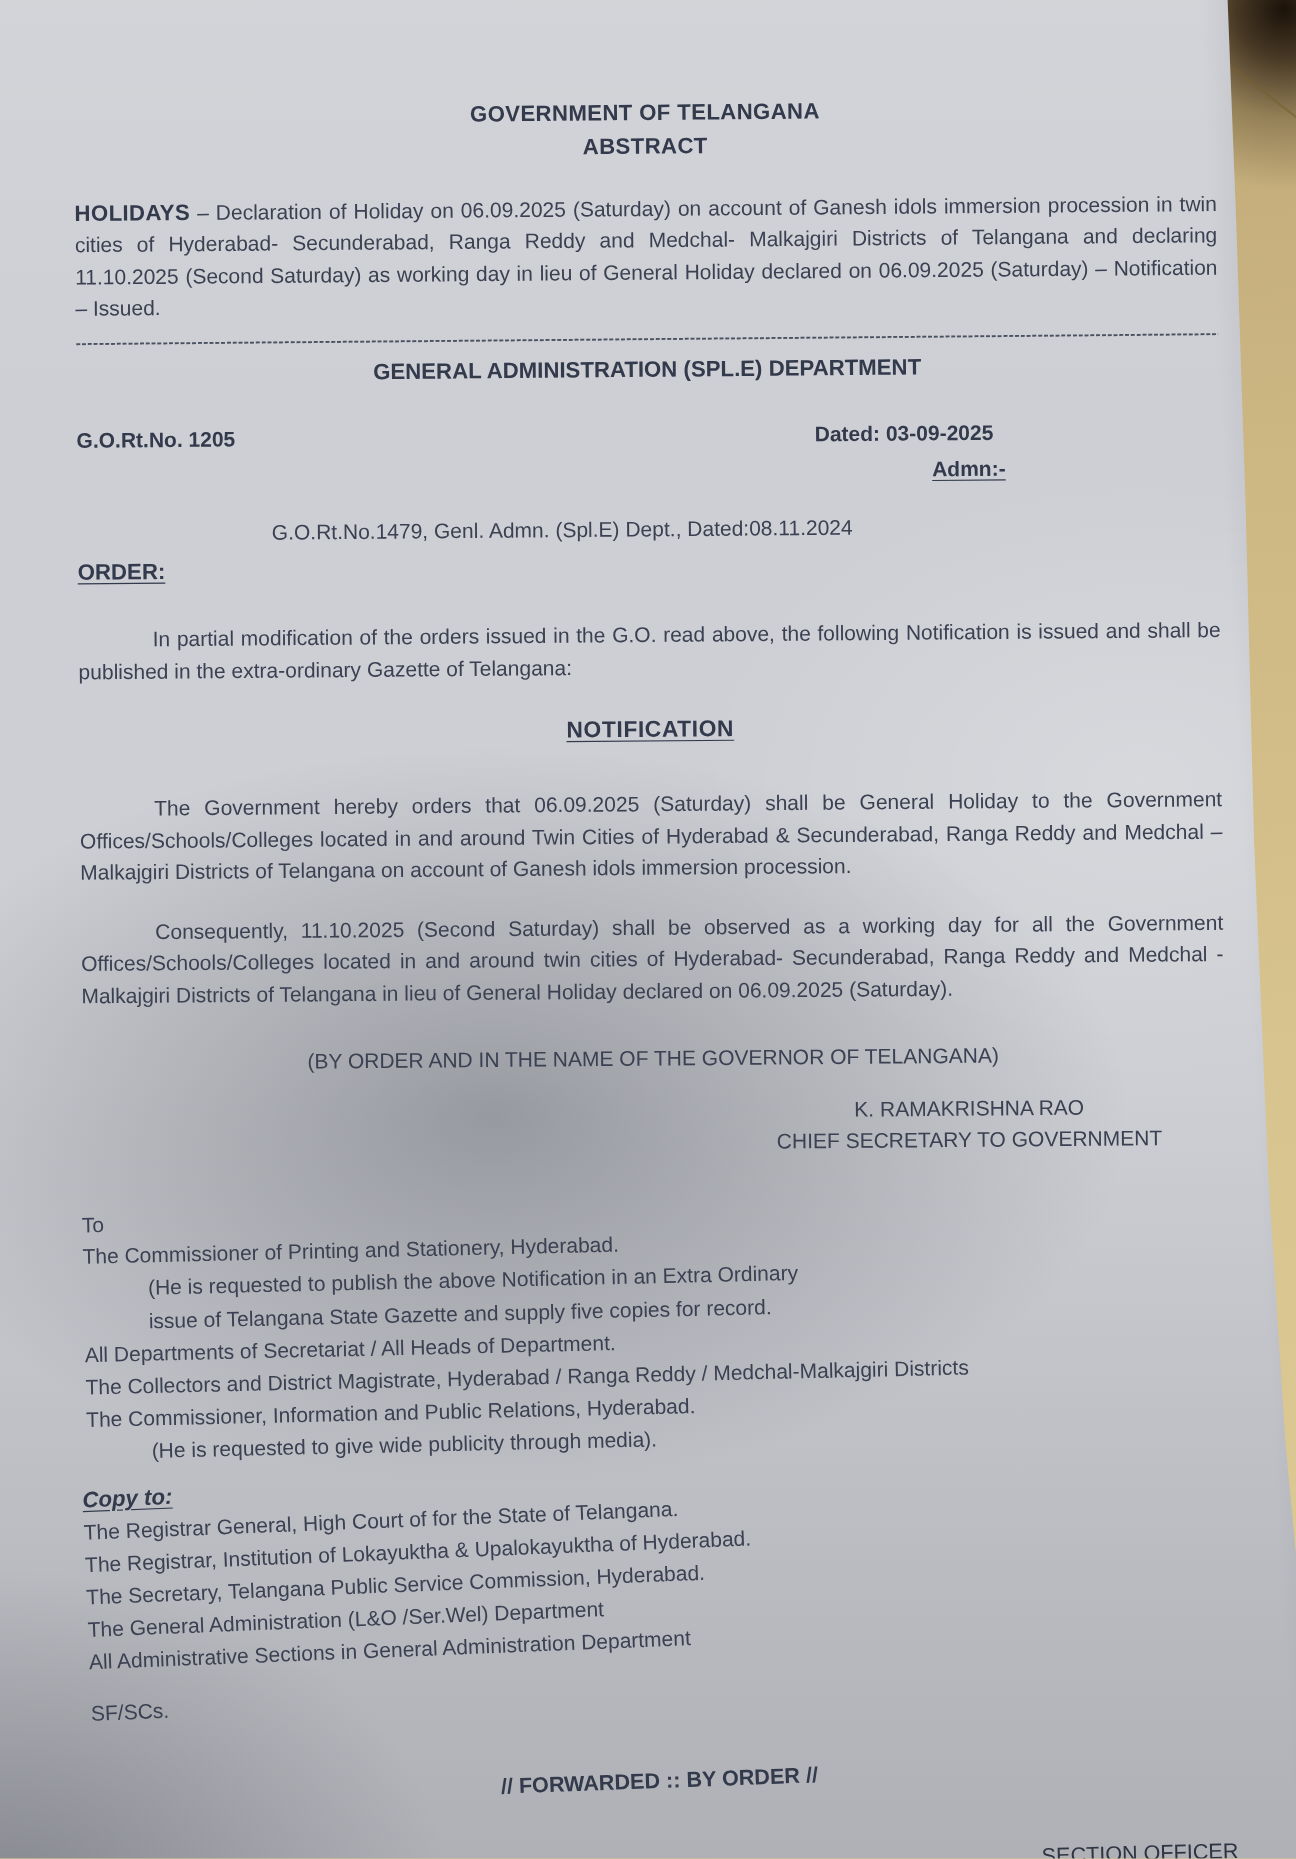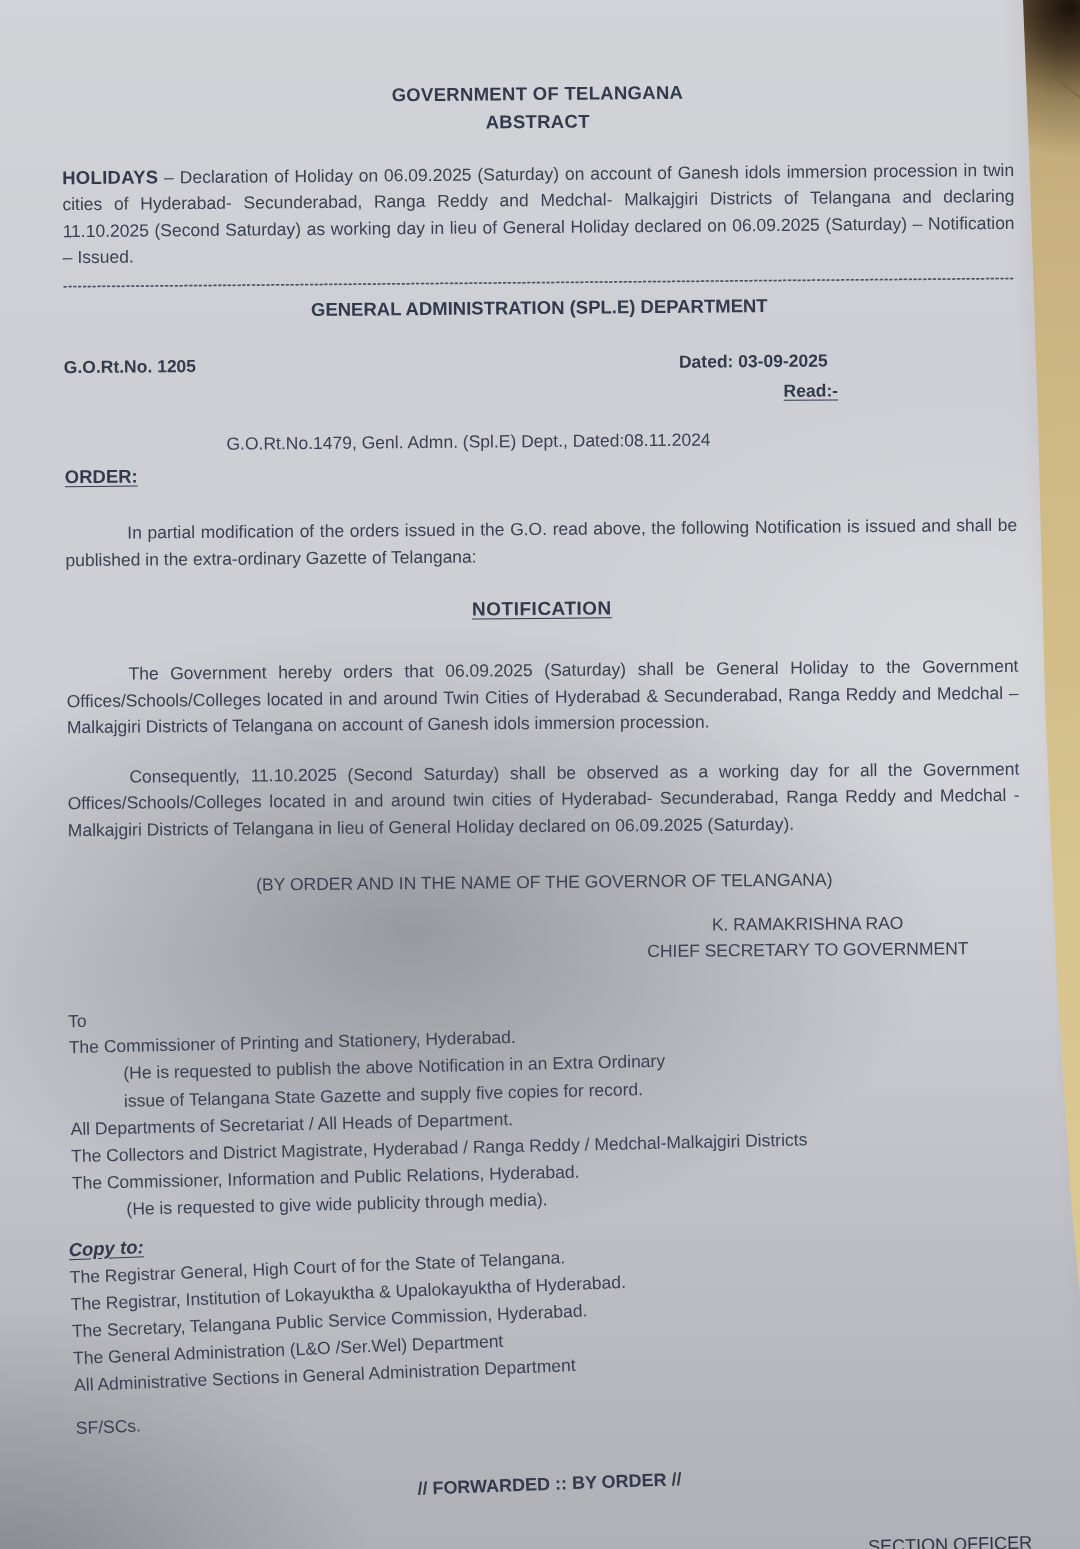--- a/index.html
+++ b/index.html
@@ -86,21 +86,21 @@
     <div class="dashes">----------------------------------------------------------------------------------------------------------------------------------------------------------------------------------------------------------------------------</div>
 
     <div class="center bold dept">GENERAL ADMINISTRATION (SPL.E) DEPARTMENT</div>
 
     <div class="go-row">
       <span class="bold">G.O.Rt.No. 1205</span>
       <span class="bold">Dated: 03-09-2025</span>
     </div>
 
     <div class="read-row">
-      <span class="bold underline">Read:-</span>
+      <span class="bold underline">Admn:-</span>
     </div>
 
     <div class="reference">G.O.Rt.No.1479, Genl. Admn. (Spl.E) Dept., Dated:08.11.2024</div>
 
     <div class="bold underline order-label">ORDER:</div>
 
     <p class="para p-order">In partial modification of the orders issued in the G.O. read above, the following Notification is issued and shall be published in the extra-ordinary Gazette of Telangana:</p>
 
     <div class="center bold underline notif-head">NOTIFICATION</div>
 

